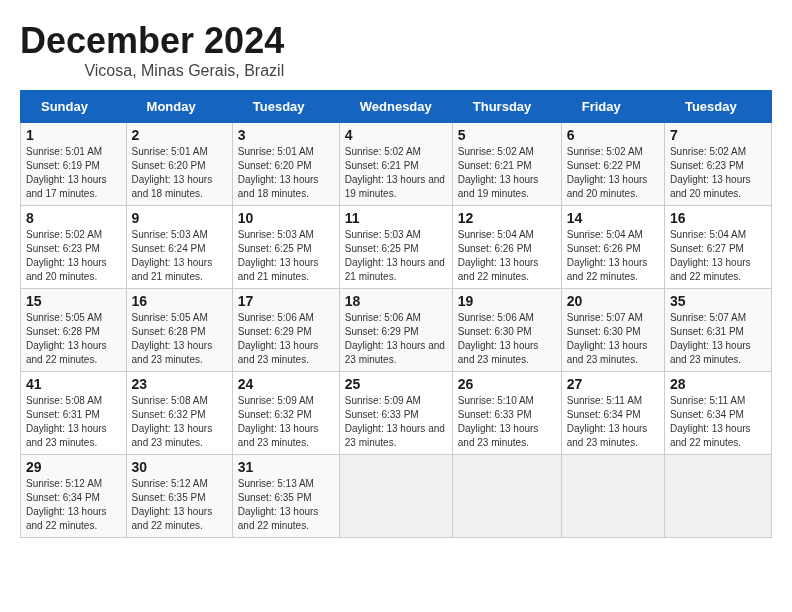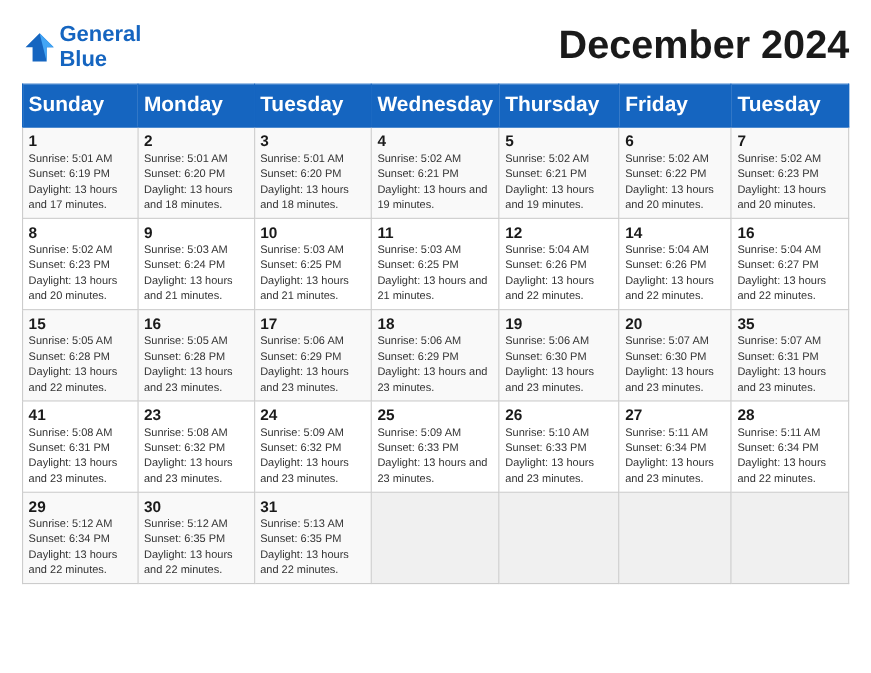--- a/index.html
+++ b/index.html
@@ -38,23 +38,23 @@
       color: #444;
     }
     table {
       width: 100%;
       border-collapse: collapse;
       font-size: 11px;
     }
     thead tr th {
       background-color: #1565c0;
       color: #fff;
-      padding: 8px 5px;
+      padding: 8px 20px;
       text-align: left;
-      font-size: 19px;
+      font-size: 13px;
       font-weight: bold;
       border: 1px solid #1565c0;
     }
     tbody tr td {
       border: 1px solid #ccc;
       vertical-align: top;
       padding: 4px 5px;
       width: 113px;
       min-height: 80px;
       background: #fff;
@@ -75,32 +75,23 @@
       line-height: 1.4;
     }
     td.empty {
       background: #f0f0f0;
     }
   </style>
 </head>
 <body>
 
 <div class="header-area">
-  <div class="logo">
-    <svg class="logo-icon" viewBox="0 0 40 40">
-      <polygon points="20,4 36,20 28,20 28,36 12,36 12,20 4,20" fill="#1565c0"></polygon>
-      <polygon points="20,4 36,20 28,20 28,36" fill="#42a5f5"></polygon>
-    </svg>
-    <div>
-      <div style="font-size:20px;font-weight:bold;color:#1565c0;">General</div>
-      <div style="font-size:20px;font-weight:bold;color:#1565c0;">Blue</div>
-    </div>
-  </div>
   <div class="title-area">
     <div class="month-title">December 2024</div>
+    <div class="subtitle">Vicosa, Minas Gerais, Brazil</div>
   </div>
 </div>
 
 <table>
   <thead>
     <tr>
       <th>Sunday</th>
       <th>Monday</th>
       <th>Tuesday</th>
       <th>Wednesday</th>

